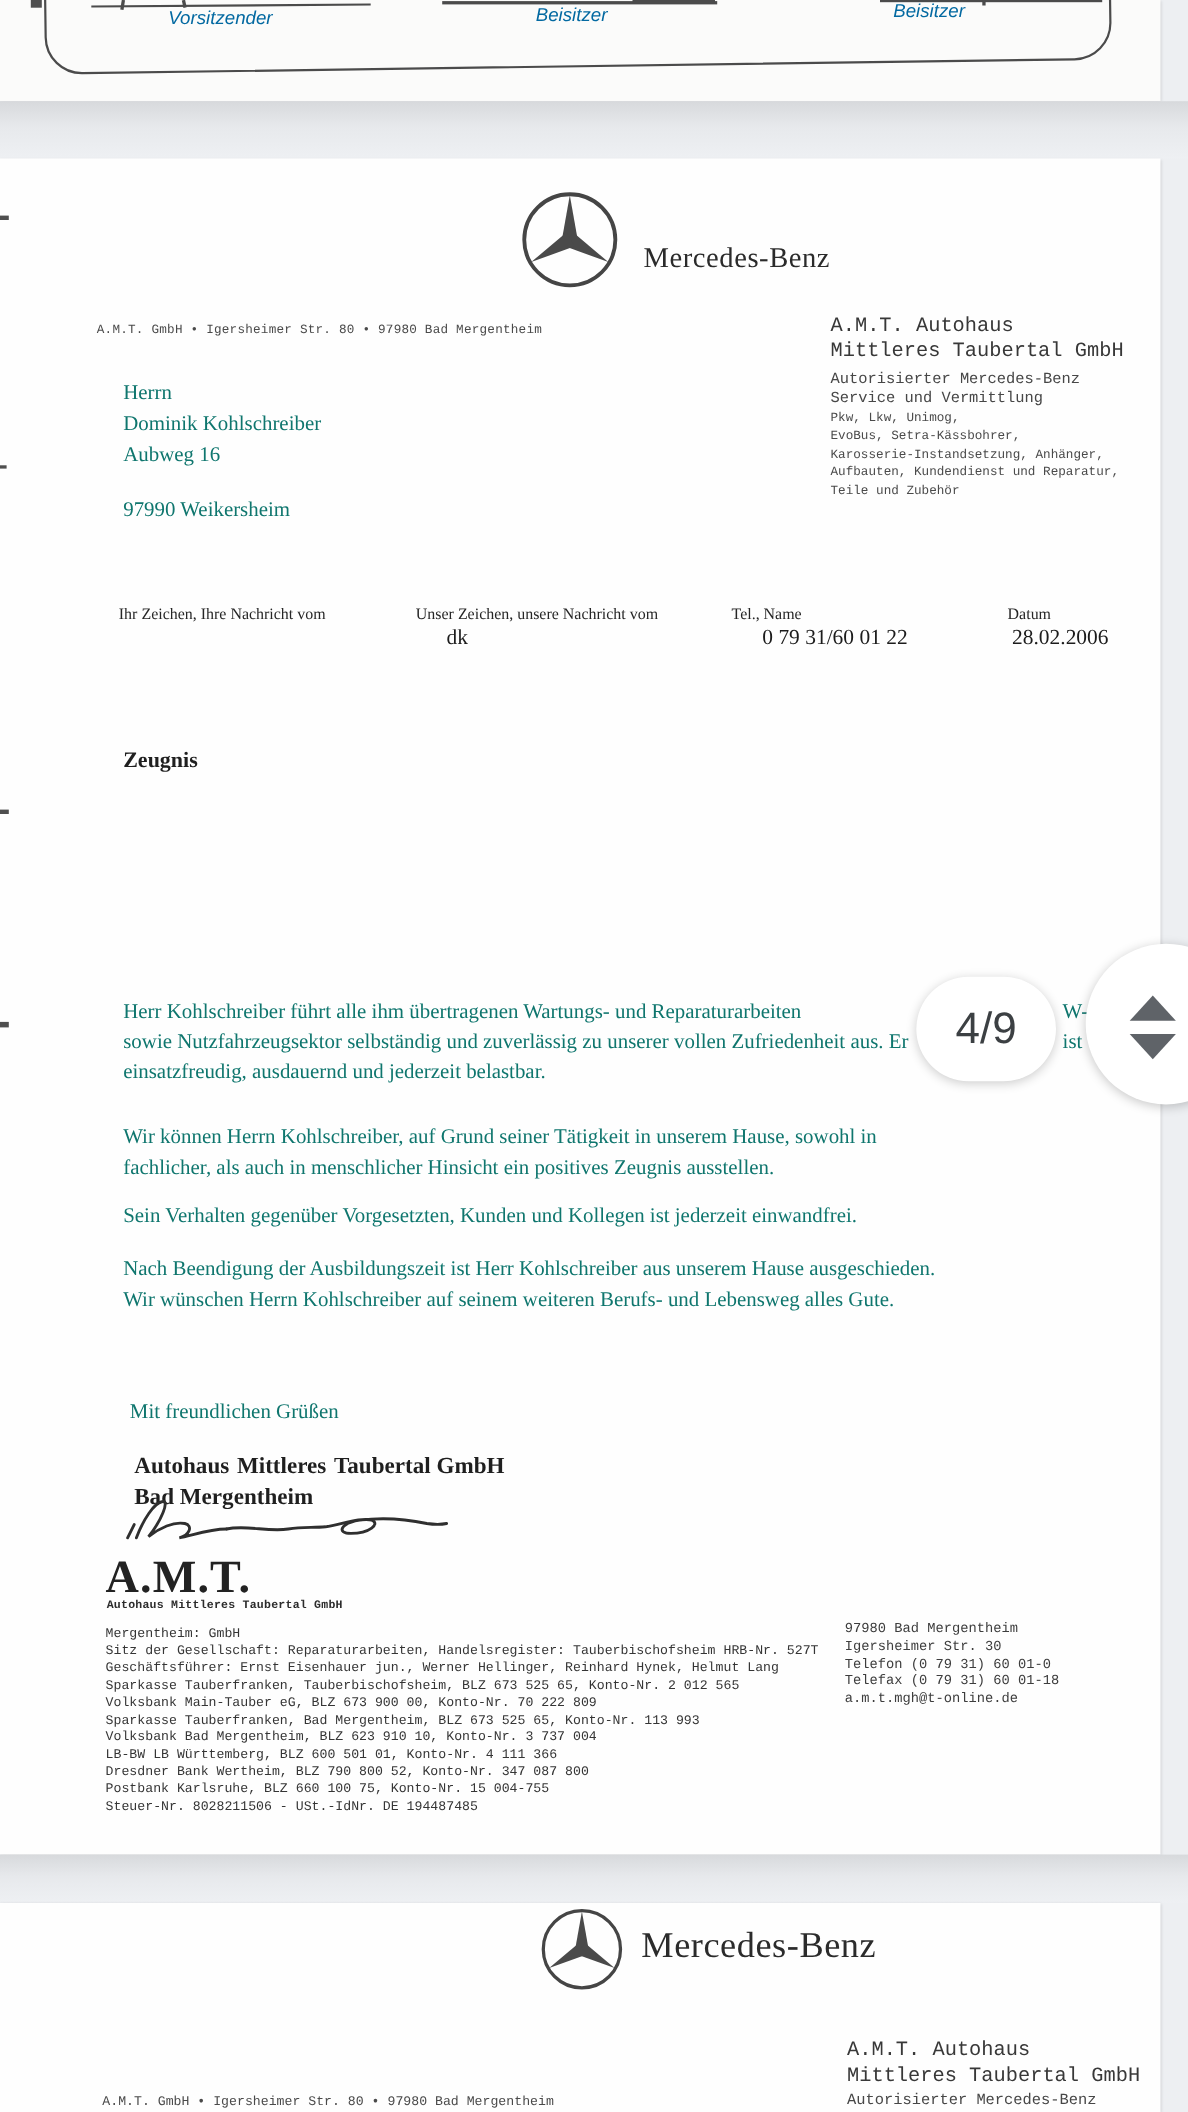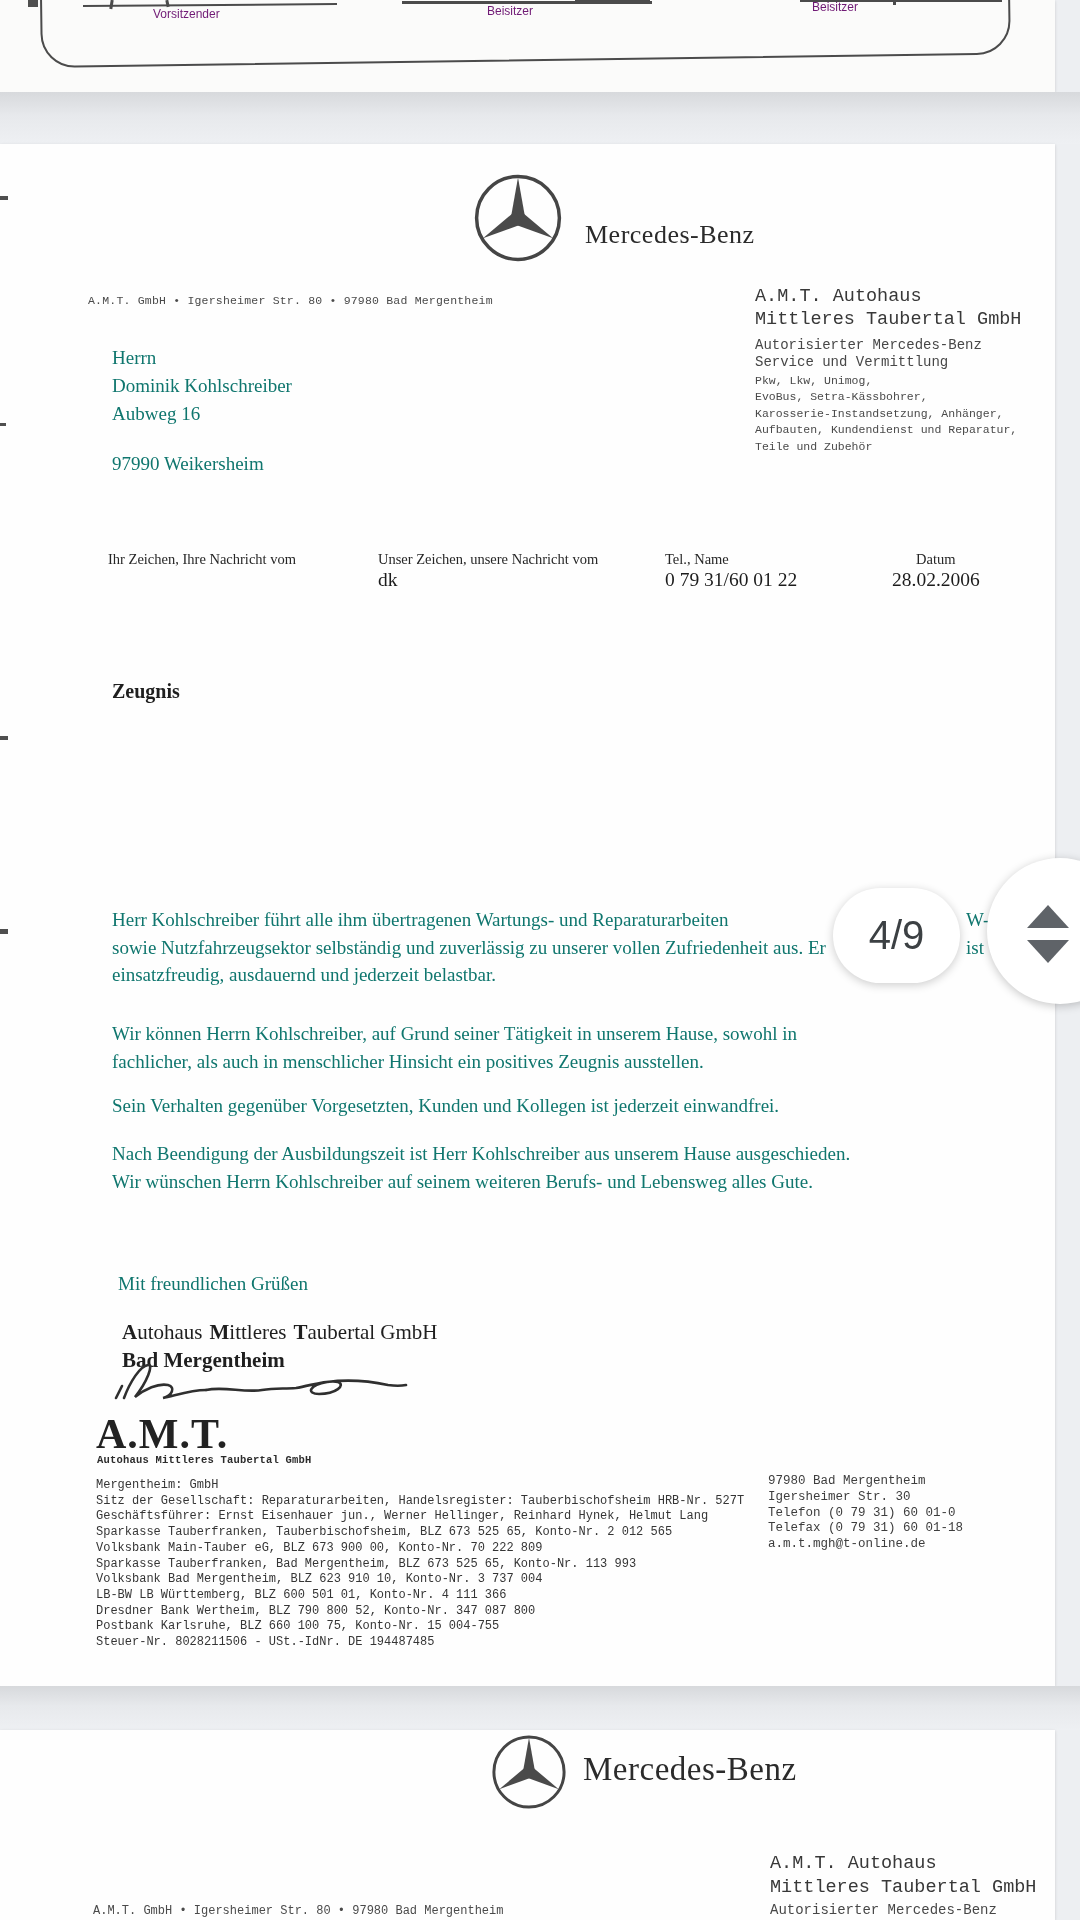--- a/index.html
+++ b/index.html
@@ -11,27 +11,27 @@
   .strip{position:absolute;left:1055px;top:0;width:25px;height:1920px;background:#edeff2;}
   .sans{font-family:Liberation Mono, monospace;}
   .serif{font-family:"Liberation Serif",serif;}
   .preline{white-space:pre-line;}
   .body-text{font-size:19px;line-height:27.5px;color:#0f766e;}
   .sender{font-size:11.5px;color:#4a4a4a;letter-spacing:.2px;}
   .lh1{font-size:18.5px;color:#383838;}
   .lh2{font-size:14px;color:#474747;}
   .lh3{font-size:11.5px;line-height:16.4px;color:#4a4a4a;}
   .reflabel{font-size:14.5px;color:#262626;}
-  .refvalue{font-size:19.5px;color:#1c1c1c;}
+  .refvalue{font-size:19.5px;color:#1c1c1c;margin-left:28px;}
   .clip{overflow:hidden;white-space:nowrap;width:720px;height:27.5px;}
-  .flb{display:inline-block;margin-right:7px;}
+  .flb{display:inline-block;margin-right:7px;font-weight:bold;}
   .flb::first-letter{font-weight:bold;}
   .footerline{font-size:12px;line-height:15.7px;color:#353535;}
   .footerright{font-size:12.5px;line-height:15.8px;color:#3d3d3d;}
-  .siglabel{font-family:"Liberation Sans",sans-serif;font-size:12px;color:#701a75;}
+  .siglabel{font-family:"Liberation Sans",sans-serif;font-size:17px;color:#0369a1;font-style:italic;}
   .sigline{position:absolute;background:#4b4b4b;}
   .scanmark{position:absolute;background:#4f4f4f;}
   .mbword{color:#2b2b2b;letter-spacing:.5px;}
   .pill{position:absolute;left:833px;top:888px;width:127px;height:95px;border-radius:48px;background:#fff;
         box-shadow:0 2px 10px rgba(0,0,0,.20);display:flex;align-items:center;justify-content:center;
         font-family:"Liberation Sans",sans-serif;font-size:40px;color:#3c4043;z-index:12;}
   .scrollball{position:absolute;left:987px;top:858px;width:146px;height:146px;border-radius:50%;background:#fff;
         box-shadow:0 2px 10px rgba(0,0,0,.22);z-index:11;}
   .tri-up{position:absolute;left:40px;top:47px;width:0;height:0;
         border-left:21.5px solid transparent;border-right:21.5px solid transparent;border-bottom:23px solid #5f6368;}

